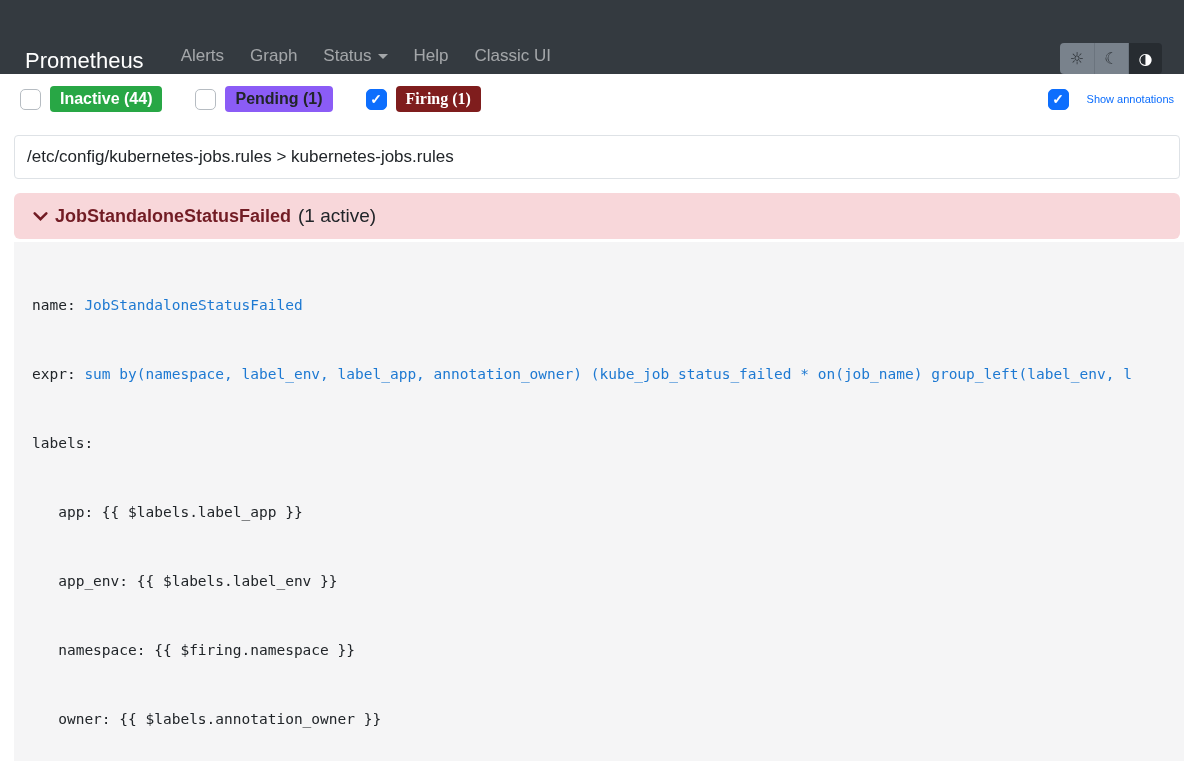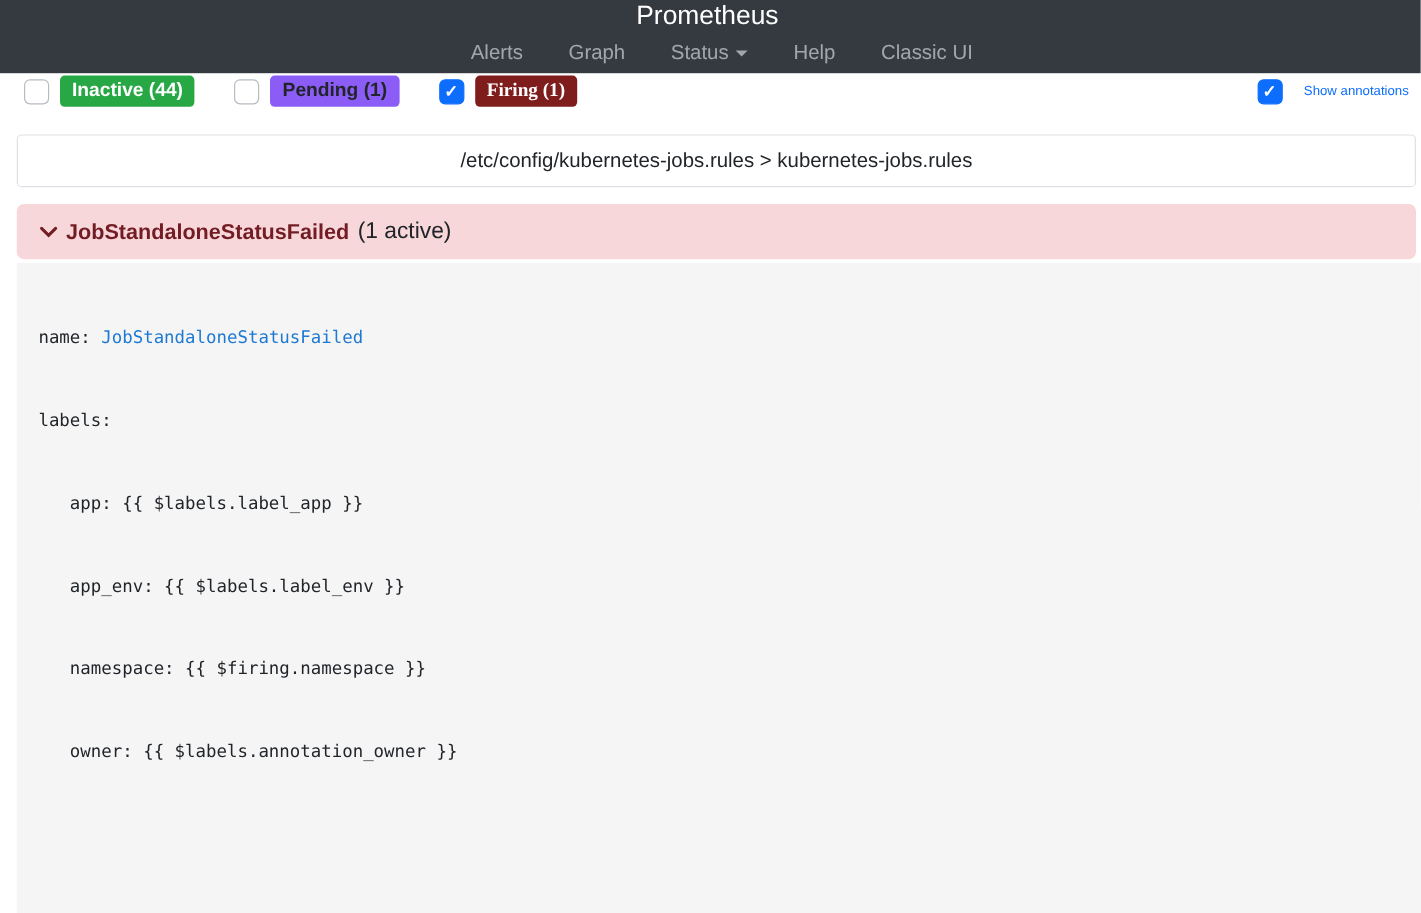--- a/index.html
+++ b/index.html
@@ -1,26 +1,25 @@
 <!DOCTYPE html>
 <html><head>
 <meta charset="utf-8">
 <style>
   * { margin: 0; padding: 0; box-sizing: border-box; }
   html, body { background: #fff; font-family: "Liberation Sans", sans-serif; color: #212529; }
   body { width: 1184px; height: 761px; overflow: hidden; }
 
   
   .navbar {
-    height: 61px; background: #343a40; display: flex; align-items: center;
+    height: 74px; background: #343a40; display: flex; align-items: flex-end;
     padding: 0 6px 0 25px;
-    flex-direction: column;
   }
   .brand { color: #fff; font-size: 22px; text-decoration: none; margin-right: 24px; cursor: pointer; }
-  .nav-links { display: flex; align-items: center; flex: 1; gap: 12px; }
+  .nav-links { display: flex; align-items: center; flex: 1; }
   .nav-link {
     color: rgba(255,255,255,0.55); font-size: 17px; padding: 8px 9px; margin: 0 4px;
     text-decoration: none; cursor: pointer; display: flex; align-items: center;
   }
   .caret {
     display: inline-block; margin-left: 6px; width: 0; height: 0;
     border-left: 5px solid transparent; border-right: 5px solid transparent;
     border-top: 5px solid rgba(255,255,255,0.55);
   }
   .theme-group { display: flex; border-radius: 4px; overflow: hidden; margin-right: 16px; }
@@ -29,21 +28,21 @@
     font-size: 16px; line-height: 31px; text-align: center; cursor: pointer;
     font-family: "DejaVu Sans", sans-serif; padding: 0;
   }
   .theme-btn + .theme-btn { border-left: 1px solid #6b747e; }
   .theme-btn.active { background: #272c31; color: #fff; }
 
   
   .page { margin: 0 4px 0 14px; }
 
   
-  .filter-row { display: flex; align-items: center; margin-top: 2px; padding: 0 6px; }
+  .filter-row { display: flex; align-items: center; margin-top: 12px; padding: 0 6px; }
   .filter-item { display: flex; align-items: center; margin-right: 33px; cursor: pointer; }
   .checkbox {
     width: 21px; height: 21px; border-radius: 5px; background: #fff;
     border: 1px solid #b6bcc2; margin-right: 9px; flex: 0 0 auto;
     display: flex; align-items: center; justify-content: center;
   }
   .checkbox.checked { background: #0d6efd; border-color: #0d6efd; }
   .checkbox .tick { color: #fff; font-size: 14px; font-weight: bold; line-height: 1; }
   .badge {
     display: inline-block; font-weight: bold; font-size: 16px; color: #fff;
@@ -52,21 +51,21 @@
   .badge-green { background: #28a745; }
   .badge-yellow { background: #8b5cf6; color: #212529; }
   .badge-red { background: #7f1d1d; font-family: Liberation Serif, serif; }
   .spacer { flex: 1; }
   .show-ann { display: flex; align-items: center; cursor: pointer; }
   .show-ann-label { color: #0d6efd; font-size: 11px; margin-left: 9px; }
 
   
   .group-card {
     margin-top: 23px; border: 1px solid #dee2e6; border-radius: 4px;
-    padding: 11px 12px; display: flex; align-items: center; flex-direction: column;
+    padding: 11px 12px; display: flex; align-items: center;
   }
   .group-path { font-size: 17px; flex: 1; }
   .group-badges .badge { font-size: 15px; padding: 3px 9px 4px; margin-left: 7px; }
 
   
   .alert-header {
     margin-top: 14px; background: #f8d7da; border-radius: 6px;
     padding: 12px 18px; display: flex; align-items: center; cursor: pointer;
   }
   .chev { margin-right: 6px; display: flex; align-items: center; }
@@ -148,20 +147,21 @@
       <svg width="17" height="17" viewBox="0 0 16 16">
           <path d="M2.5 5 L8 10.5 L13.5 5" stroke="#721c24" stroke-width="2.4" fill="none" stroke-linecap="round"></path>
         </svg>
     </span>
     <span class="alert-name">JobStandaloneStatusFailed</span>
     <span class="alert-active">(1 active)</span>
   </div>
 
   <div class="rule-pre">
     <div class="code-line"><span>name: </span><span class="blue">JobStandaloneStatusFailed</span></div>
+    <div class="code-line"><span>expr: </span><span class="blue">sum by(namespace, label_env, label_app, annotation_owner) (kube_job_status_failed * on(job_name) group_left(label_env, l</span></div>
     <div class="code-line"><span>labels:</span><span class="blue"></span></div>
     <div class="code-line"><span>   app: {{ $labels.label_app }}</span><span class="blue"></span></div>
     <div class="code-line"><span>   app_env: {{ $labels.label_env }}</span><span class="blue"></span></div>
     <div class="code-line"><span>   namespace: {{ $firing.namespace }}</span><span class="blue"></span></div>
     <div class="code-line"><span>   owner: {{ $labels.annotation_owner }}</span><span class="blue"></span></div>
     
     
     
     
   </div>

